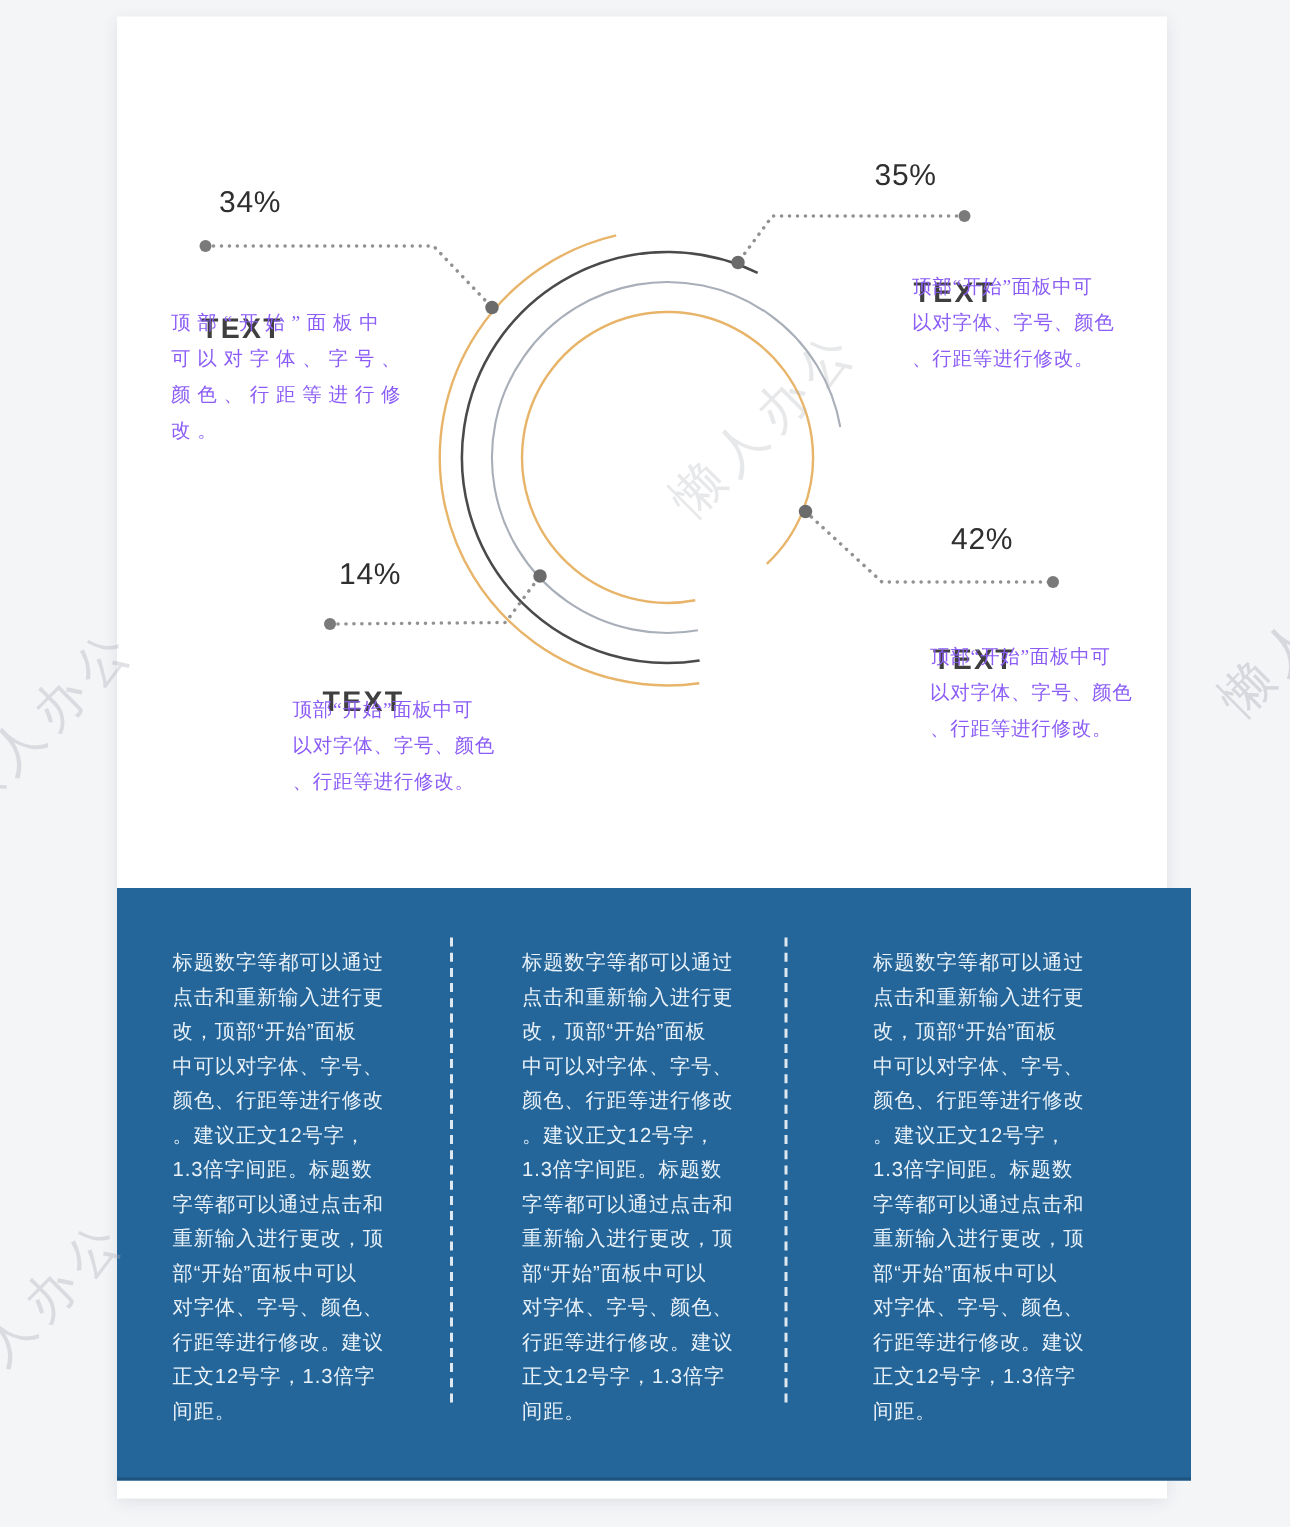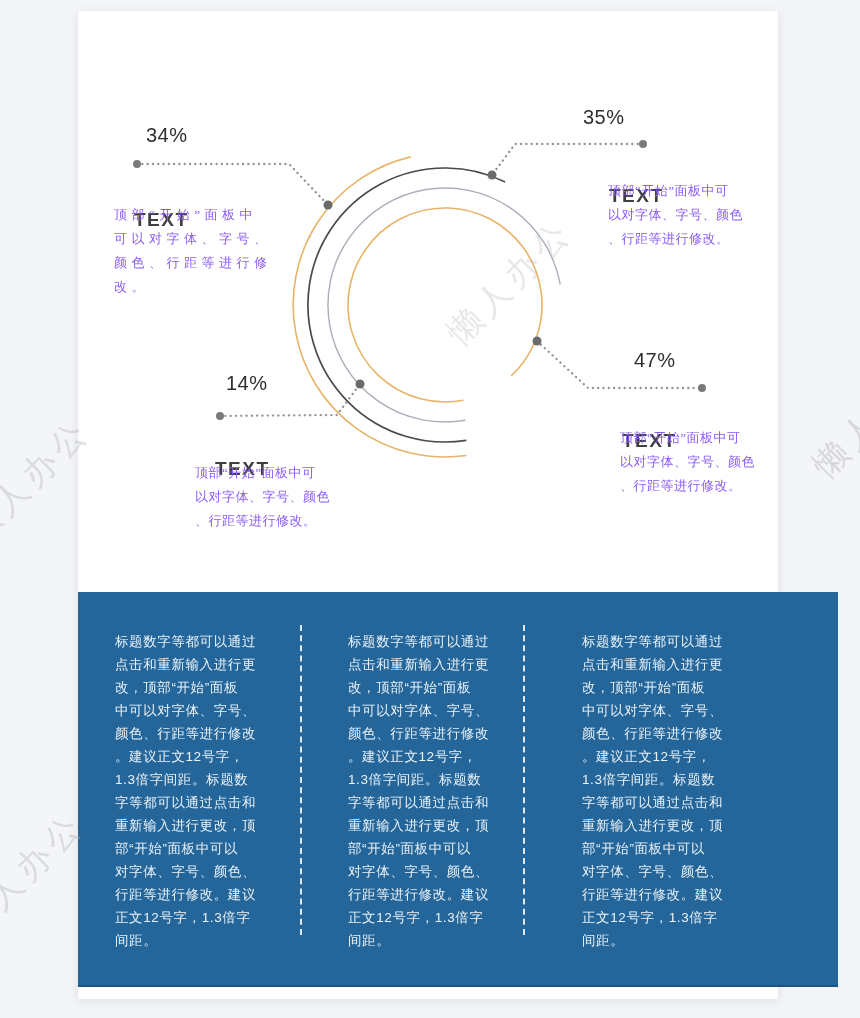--- a/index.html
+++ b/index.html
@@ -45,22 +45,22 @@
   .c55-ttl{left:531px;top:142px;}
   .c55-body{left:530px;top:168px;width:168px;}
   .c67-pct{left:148px;top:361px;}
   .c67-ttl{left:137px;top:415px;}
   .c67-body{left:117px;top:450px;width:168px;}
   .c87-pct{left:556px;top:338px;}
   .c87-ttl{left:544px;top:387px;}
   .c87-body{left:542px;top:415px;width:168px;}
   
   .blue-panel{
-    position:absolute;left:0;top:581px;width:760px;height:393px;
-    background:#24669a;border-bottom:2px solid #1d5480;overflow:hidden;
+    position:absolute;left:0;top:581px;width:684px;height:393px;
+    background:#24669a;border-bottom:2px solid #1d5480;overflow:hidden;padding-left:32px;
   }
   .col{
     position:absolute;top:38px;width:152px;
     font-size:13.5px;line-height:23px;letter-spacing:0.6px;
     color:#eaf2f9;white-space:pre-line;z-index:2;
   }
   .col1{left:37px;}
   .col2{left:270px;}
   .col3{left:504px;}
   .divider{
@@ -117,21 +117,21 @@
   <div class="cbody c55-body">顶部“开始”面板中可
 以对字体、字号、颜色
 、行距等进行修改。</div>
 
   <div class="pct c67-pct">14%</div>
   <div class="ttl c67-ttl">TEXT</div>
   <div class="cbody c67-body">顶部“开始”面板中可
 以对字体、字号、颜色
 、行距等进行修改。</div>
 
-  <div class="pct c87-pct">47%</div>
+  <div class="pct c87-pct">42%</div>
   <div class="ttl c87-ttl">TEXT</div>
   <div class="cbody c87-body">顶部“开始”面板中可
 以对字体、字号、颜色
 、行距等进行修改。</div>
 
   <div class="blue-panel">
 
     <div class="col col1">标题数字等都可以通过
 点击和重新输入进行更
 改，顶部“开始”面板

